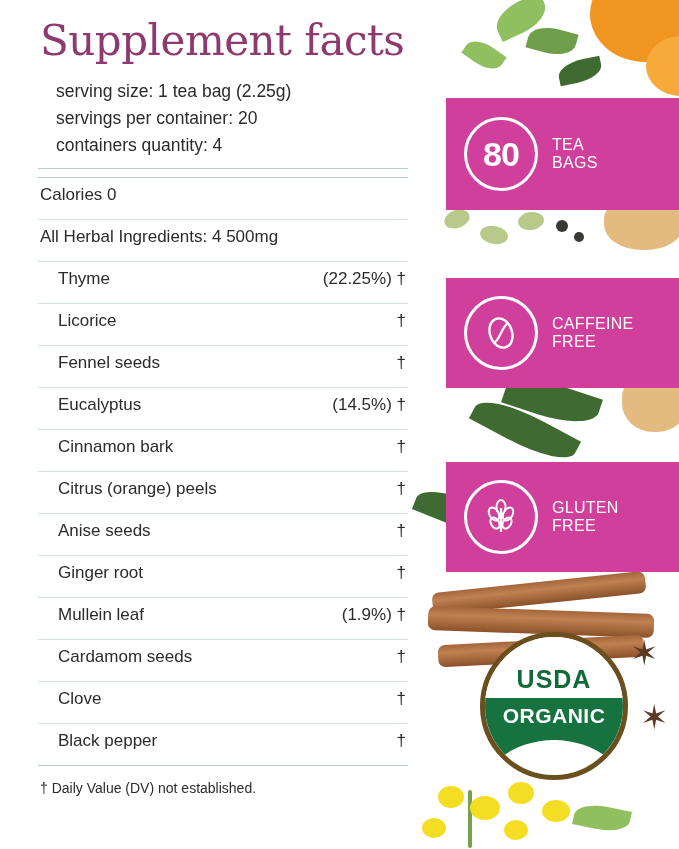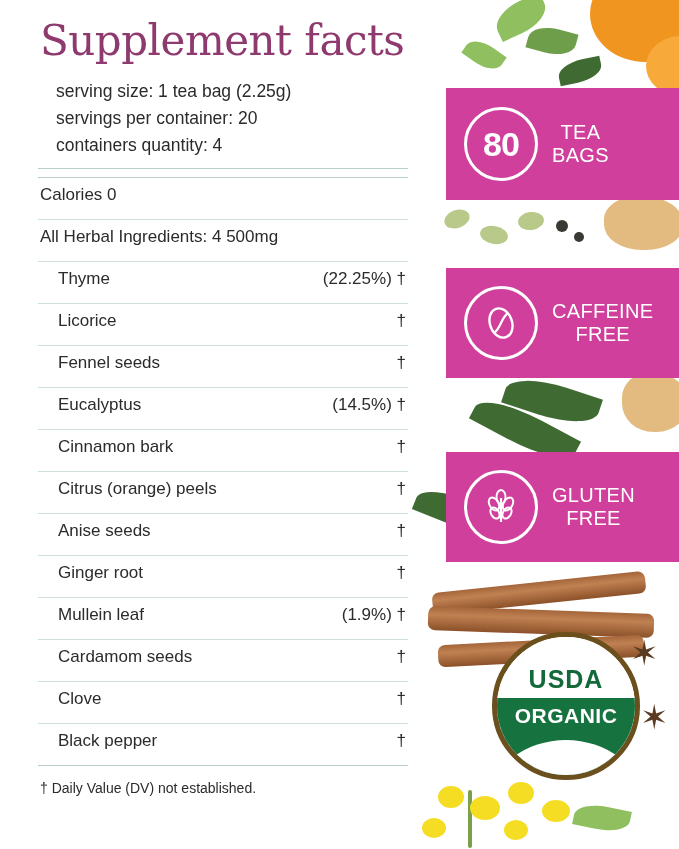--- a/index.html
+++ b/index.html
@@ -128,51 +128,51 @@
   }
   .flower.stem { background: #7aa04a; border-radius: 2px; }
 
   
   .badge {
     position: absolute;
     background: #cf3f9b;
     display: flex;
     align-items: center;
     color: #ffffff;
+    margin-top: 10px;
   }
   .badge-circle {
     flex: 0 0 auto;
     width: 74px; height: 74px;
     border-radius: 50%;
     border: 3px solid #ffffff;
     margin-left: 18px;
     display: flex; align-items: center; justify-content: center;
   }
   .badge-num {
     font-size: 34px;
     font-weight: 700;
     letter-spacing: -1px;
   }
   .badge-text {
     margin-left: 14px;
-    font-size: 20px;
+    font-size: 16px;
     line-height: 1.15;
     letter-spacing: 0.3px;
-    text-align: center;
   }
   .badge-text span { display: block; }
 
   #badge-tea { left: 38px; top: 88px; width: 233px; height: 112px; }
   #badge-caffeine { left: 38px; top: 268px; width: 239px; height: 110px; }
   #badge-gluten { left: 38px; top: 452px; width: 233px; height: 110px; }
 
   
   #usda-seal {
     position: absolute;
-    left: 84px; top: 632px;
+    left: 72px; top: 632px;
     width: 148px; height: 148px;
     border-radius: 50%;
     background: #ffffff;
     border: 5px solid #6b4f1d;
     overflow: hidden;
     display: flex;
     flex-direction: column;
   }
   #usda-seal .usda-top {
     flex: 0 0 44%;

